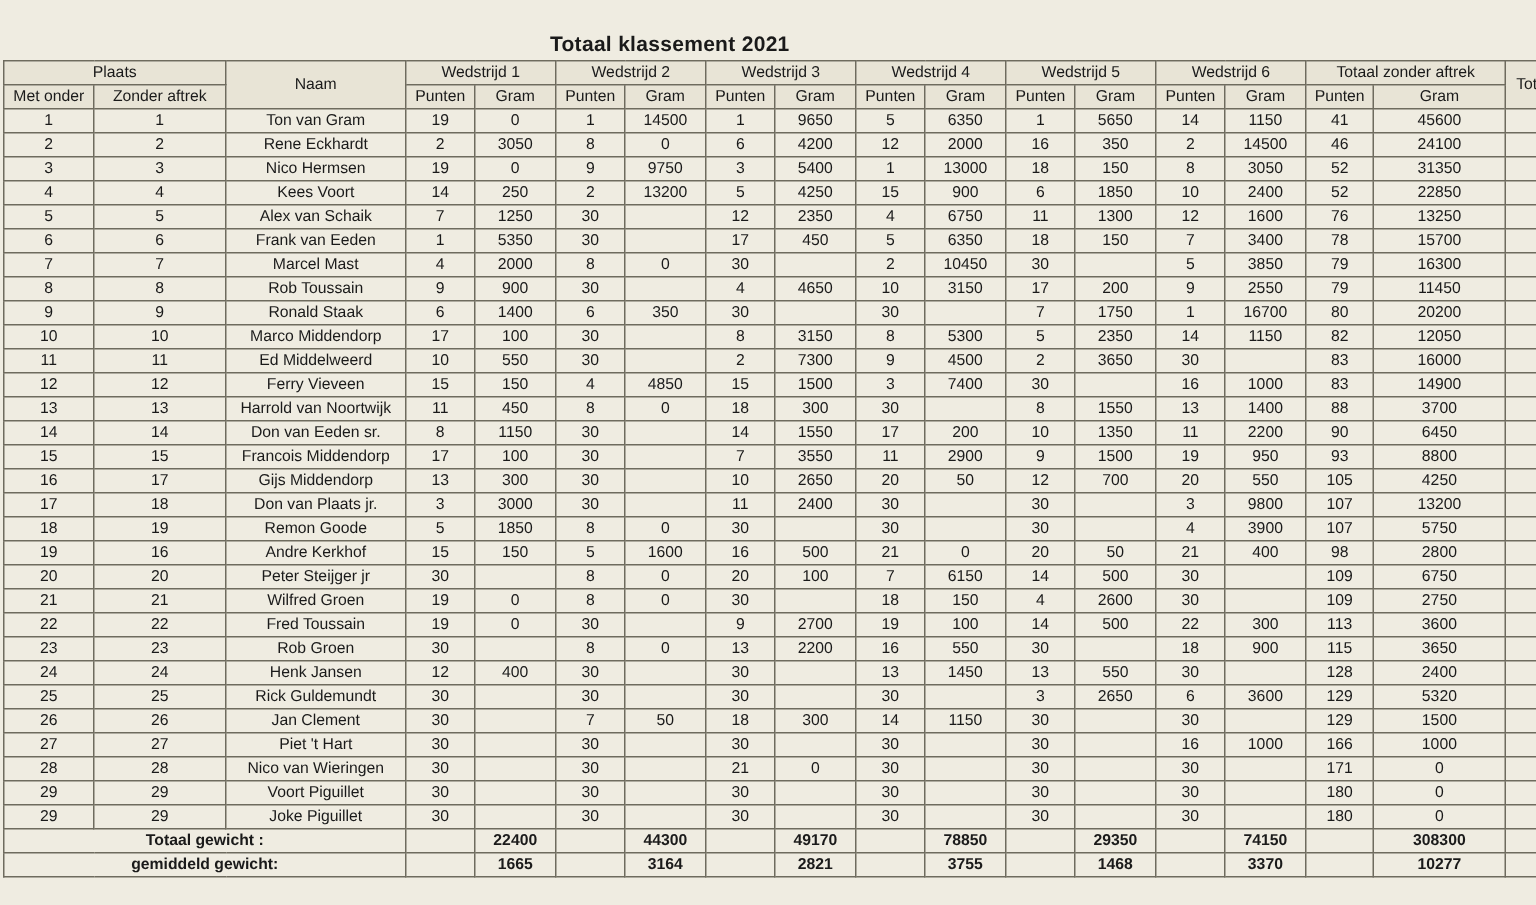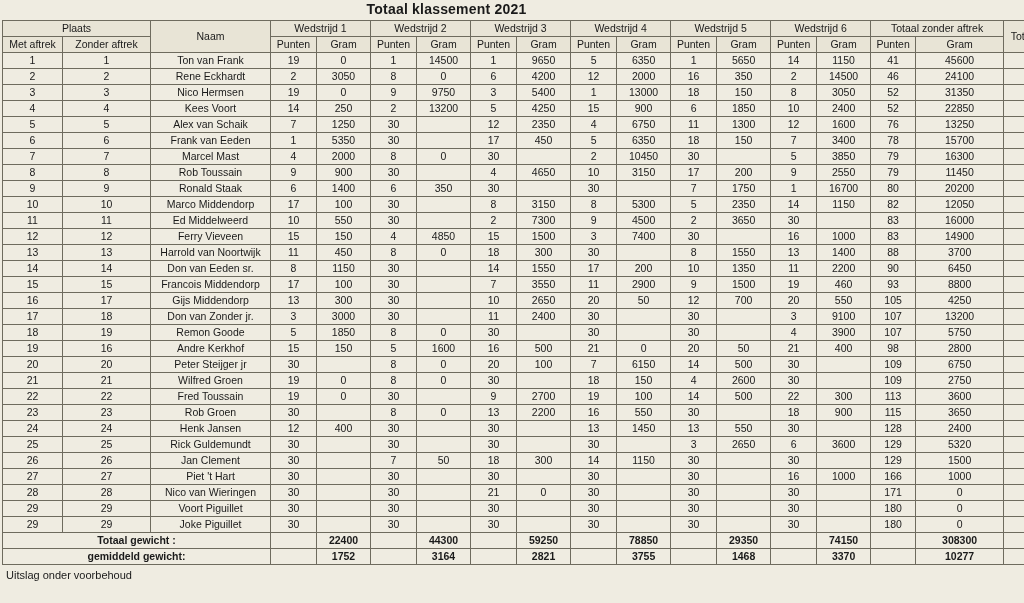--- a/index.html
+++ b/index.html
@@ -4,21 +4,21 @@
 <style>
   html,body{margin:0;padding:0;}
   body{
     width:1024px;height:603px;
     background:#efece1;
     font-family:"Liberation Sans", sans-serif;
     font-size:11px;
     color:#1a1a1a;
     overflow:hidden;
   }
-  .page{position:relative;width:893px;height:603px;box-sizing:border-box;padding:0 2px 0 2px;}
+  .page{position:relative;width:893px;height:603px;box-sizing:border-box;padding:20px 2px 0 2px;}
   .title{
     text-align:center;
     font-weight:bold;
     font-size:14px;
     letter-spacing:0.2px;
     margin:1px 0 3px 0;
   }
   table.main{
     border-collapse:collapse;
     width:1018px;
@@ -105,21 +105,21 @@
         <th colspan="2" class="grouphead">Wedstrijd 1</th>
         <th colspan="2" class="grouphead">Wedstrijd 2</th>
         <th colspan="2" class="grouphead">Wedstrijd 3</th>
         <th colspan="2" class="grouphead">Wedstrijd 4</th>
         <th colspan="2" class="grouphead">Wedstrijd 5</th>
         <th colspan="2" class="grouphead">Wedstrijd 6</th>
         <th colspan="2" class="grouphead">Totaal zonder aftrek</th>
         <th rowspan="2" class="grouphead">Totaal met aftrek</th>
       </tr>
       <tr>
-        <th>Met aftrek</th>
+        <th>Met onder</th>
         <th>Zonder aftrek</th>
         <th>Punten</th>
         <th>Gram</th>
         <th>Punten</th>
         <th>Gram</th>
         <th>Punten</th>
         <th>Gram</th>
         <th>Punten</th>
         <th>Gram</th>
         <th>Punten</th>
@@ -128,21 +128,21 @@
         <th>Gram</th>
         <th>Punten</th>
         <th>Gram</th>
         <th>Punten</th>
       </tr>
     </thead>
     <tbody id="tbody">
         <tr>
           <td>1</td>
           <td>1</td>
-          <td class="name">Ton van Frank</td>
+          <td class="name">Ton van Gram</td>
           <td>19</td>
           <td>0</td>
           <td>1</td>
           <td>14500</td>
           <td>1</td>
           <td>9650</td>
           <td>5</td>
           <td>6350</td>
           <td>1</td>
           <td>5650</td>
@@ -420,21 +420,21 @@
           <td>100</td>
           <td>30</td>
           <td></td>
           <td>7</td>
           <td>3550</td>
           <td>11</td>
           <td>2900</td>
           <td>9</td>
           <td>1500</td>
           <td>19</td>
-          <td>460</td>
+          <td>950</td>
           <td>93</td>
           <td>8800</td>
           <td>63</td>
         </tr>
         <tr>
           <td>16</td>
           <td>17</td>
           <td class="name">Gijs Middendorp</td>
           <td>13</td>
           <td>300</td>
@@ -448,33 +448,33 @@
           <td>700</td>
           <td>20</td>
           <td>550</td>
           <td>105</td>
           <td>4250</td>
           <td>75</td>
         </tr>
         <tr>
           <td>17</td>
           <td>18</td>
-          <td class="name">Don van Zonder jr.</td>
+          <td class="name">Don van Plaats jr.</td>
           <td>3</td>
           <td>3000</td>
           <td>30</td>
           <td></td>
           <td>11</td>
           <td>2400</td>
           <td>30</td>
           <td></td>
           <td>30</td>
           <td></td>
           <td>3</td>
-          <td>9100</td>
+          <td>9800</td>
           <td>107</td>
           <td>13200</td>
           <td>77</td>
         </tr>
         <tr>
           <td>18</td>
           <td>19</td>
           <td class="name">Remon Goode</td>
           <td>5</td>
           <td>1850</td>
@@ -734,46 +734,45 @@
         </tr>
       </tbody>
     <tfoot id="tfoot">
         <tr class="totals">
           <td colspan="3" class="totlabel">Totaal gewicht :</td>
           <td></td>
           <td>22400</td>
           <td></td>
           <td>44300</td>
           <td></td>
-          <td>59250</td>
+          <td>49170</td>
           <td></td>
           <td>78850</td>
           <td></td>
           <td>29350</td>
           <td></td>
           <td>74150</td>
           <td></td>
           <td>308300</td>
           <td class="nb"></td>
         </tr>
         <tr class="totals">
           <td colspan="3" class="totlabel">gemiddeld gewicht:</td>
           <td></td>
-          <td>1752</td>
+          <td>1665</td>
           <td></td>
           <td>3164</td>
           <td></td>
           <td>2821</td>
           <td></td>
           <td>3755</td>
           <td></td>
           <td>1468</td>
           <td></td>
           <td>3370</td>
           <td></td>
           <td>10277</td>
           <td class="nb"></td>
         </tr>
       </tfoot>
   </table>
 
-  <div class="footnote">Uitslag onder voorbehoud</div>
 </div>
 
 </body></html>

